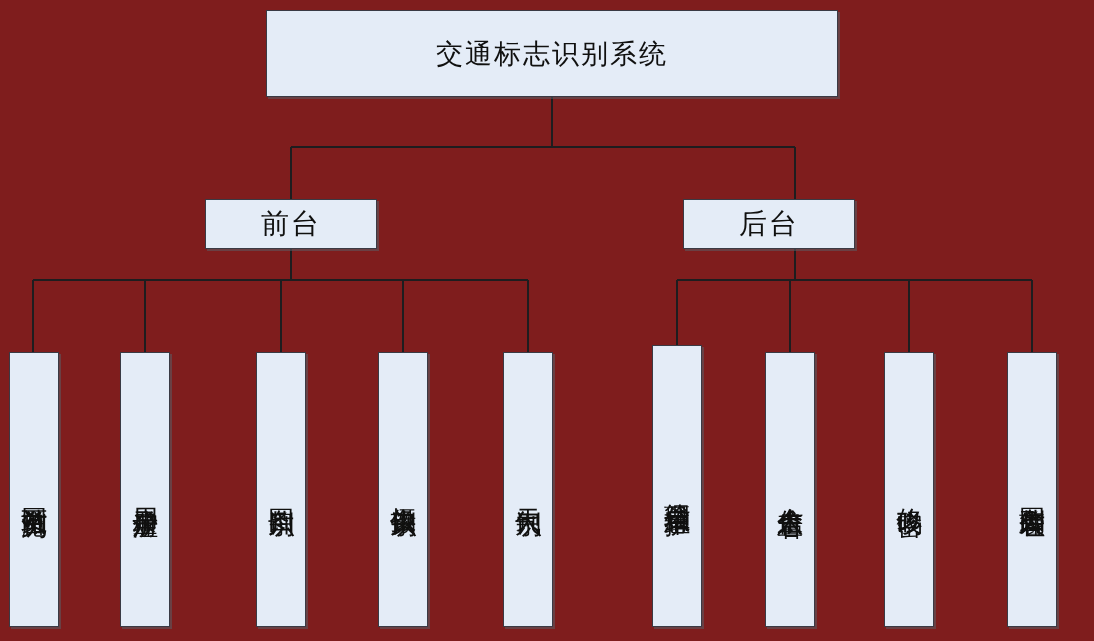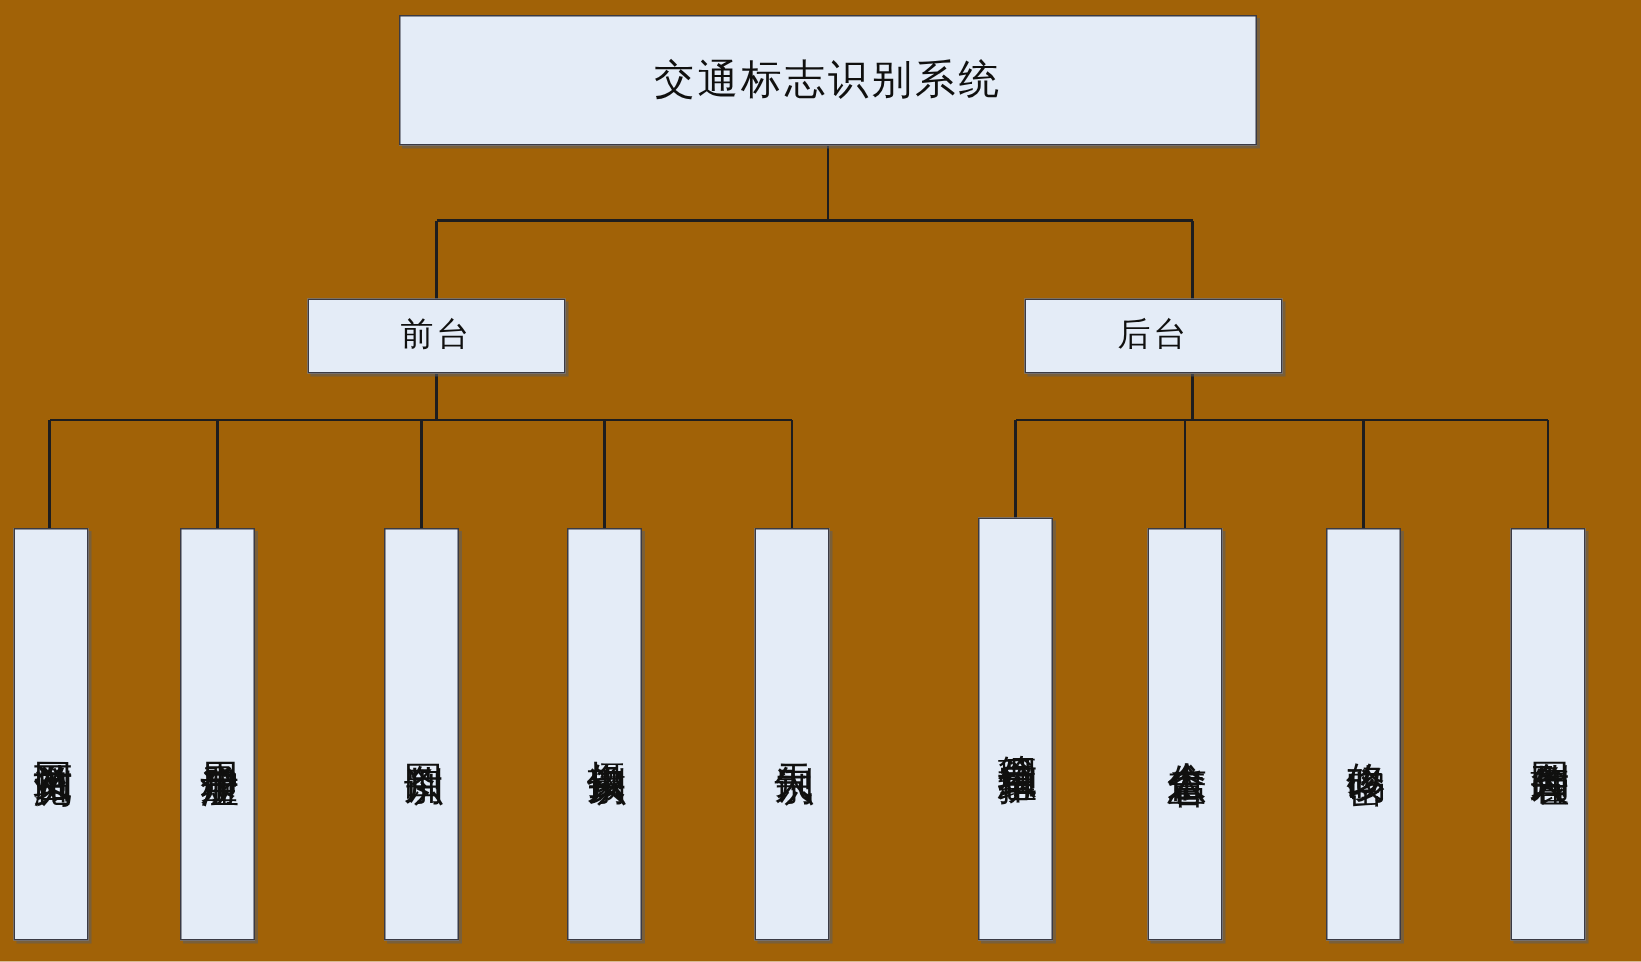--- a/index.html
+++ b/index.html
@@ -8,21 +8,21 @@
     padding: 0;
     background: #ffffff;
   }
   body {
     font-family: "DejaVu Sans", "Liberation Sans", sans-serif;
   }
   #diagram-canvas {
     position: relative;
     width: 1094px;
     height: 641px;
-    background: #a16207;
+    background: #7f1d1d;
     overflow: hidden;
   }
   
   #connector-layer {
     position: absolute;
     left: 0;
     top: 0;
     width: 1094px;
     height: 641px;
   }
@@ -54,21 +54,21 @@
   .node-root .node-label {
     font-size: 27px;
     letter-spacing: 2px;
   }
   
   .node-branch {
     height: 50px;
     width: 172px;
   }
   .node-branch .node-label {
-    font-size: 22px;
+    font-size: 28px;
     letter-spacing: 2px;
   }
   .node-branch.pos-front { left: 205px; top: 199px; }
   .node-branch.pos-back  { left: 683px; top: 199px; }
 
   
   .node-leaf {
     top: 352px;
     width: 50px;
     height: 275px;

